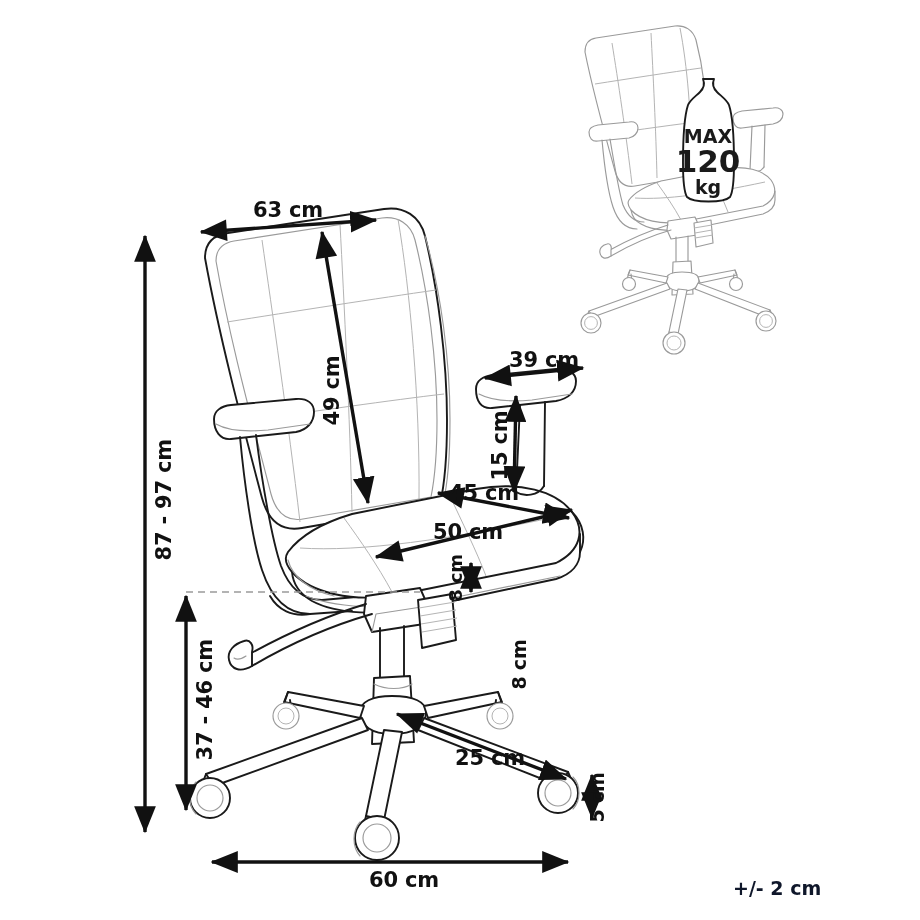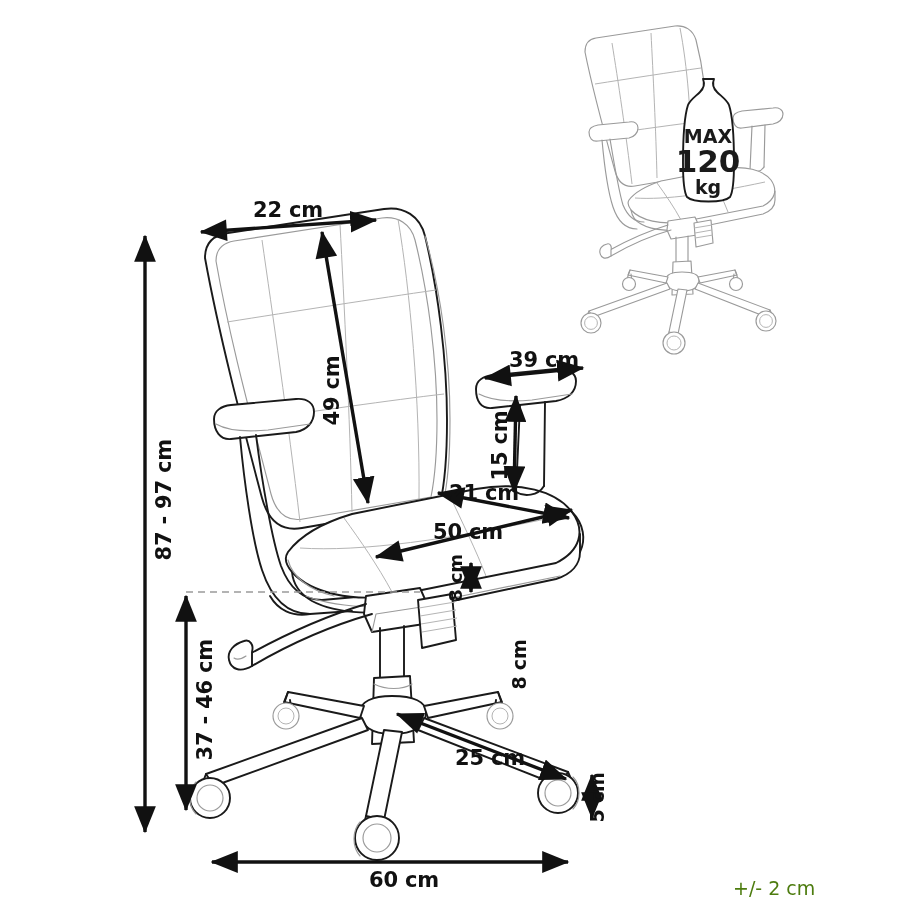--- a/index.html
+++ b/index.html
@@ -34,22 +34,22 @@
     letter-spacing: -0.2px;
     line-height: 1;
   }
   .vert {
     transform-origin: 50% 50%;
   }
   .rot90 { transform: rotate(-90deg); }
   .tolerance {
     position: absolute;
     font-family: "DejaVu Sans", "Liberation Sans", sans-serif;
-    font-weight: normal;
-    color: #4d7c0f;
+    font-weight: bold;
+    color: #0f172a;
     white-space: nowrap;
   }
   .weight-text {
     font-family: "DejaVu Sans", "Liberation Sans", sans-serif;
     font-weight: bold;
     fill: #1a1a1a;
     text-anchor: middle;
   }
 </style>
 </head>
@@ -349,29 +349,29 @@
       <line class="dim" x1="592" y1="775" x2="592" y2="818"></line>
 
       <line class="dim" x1="212" y1="862" x2="568" y2="862"></line>
     </g>
   </svg>
 
   <div class="dim-label vert rot90" style="left:104px; top:490px; width:120px; text-align:center; font-size:21px;">87 - 97 cm</div>
 
   <div class="dim-label vert rot90" style="left:145px; top:690px; width:120px; text-align:center; font-size:21px;">37 - 46 cm</div>
 
-  <div class="dim-label" style="left:253px; top:200px; font-size:21px;">22 cm</div>
+  <div class="dim-label" style="left:253px; top:200px; font-size:21px;">63 cm</div>
 
   <div class="dim-label vert rot90" style="left:292px; top:380px; width:80px; text-align:center; font-size:21px;">49 cm</div>
 
   <div class="dim-label" style="left:509px; top:350px; font-size:21px;">39 cm</div>
 
   <div class="dim-label vert rot90" style="left:460px; top:435px; width:80px; text-align:center; font-size:21px;">15 cm</div>
 
-  <div class="dim-label" style="left:449px; top:483px; font-size:21px;">21 cm</div>
+  <div class="dim-label" style="left:449px; top:483px; font-size:21px;">45 cm</div>
 
   <div class="dim-label" style="left:433px; top:522px; font-size:21px;">50 cm</div>
 
   <div class="dim-label vert rot90" style="left:426px; top:569px; width:60px; text-align:center; font-size:18px;">8 cm</div>
 
   <div class="dim-label vert rot90" style="left:489px; top:655px; width:60px; text-align:center; font-size:19px;">8 cm</div>
 
   <div class="dim-label" style="left:455px; top:748px; font-size:21px;">25 cm</div>
 
   <div class="dim-label vert rot90" style="left:567px; top:788px; width:60px; text-align:center; font-size:19px;">5 cm</div>

